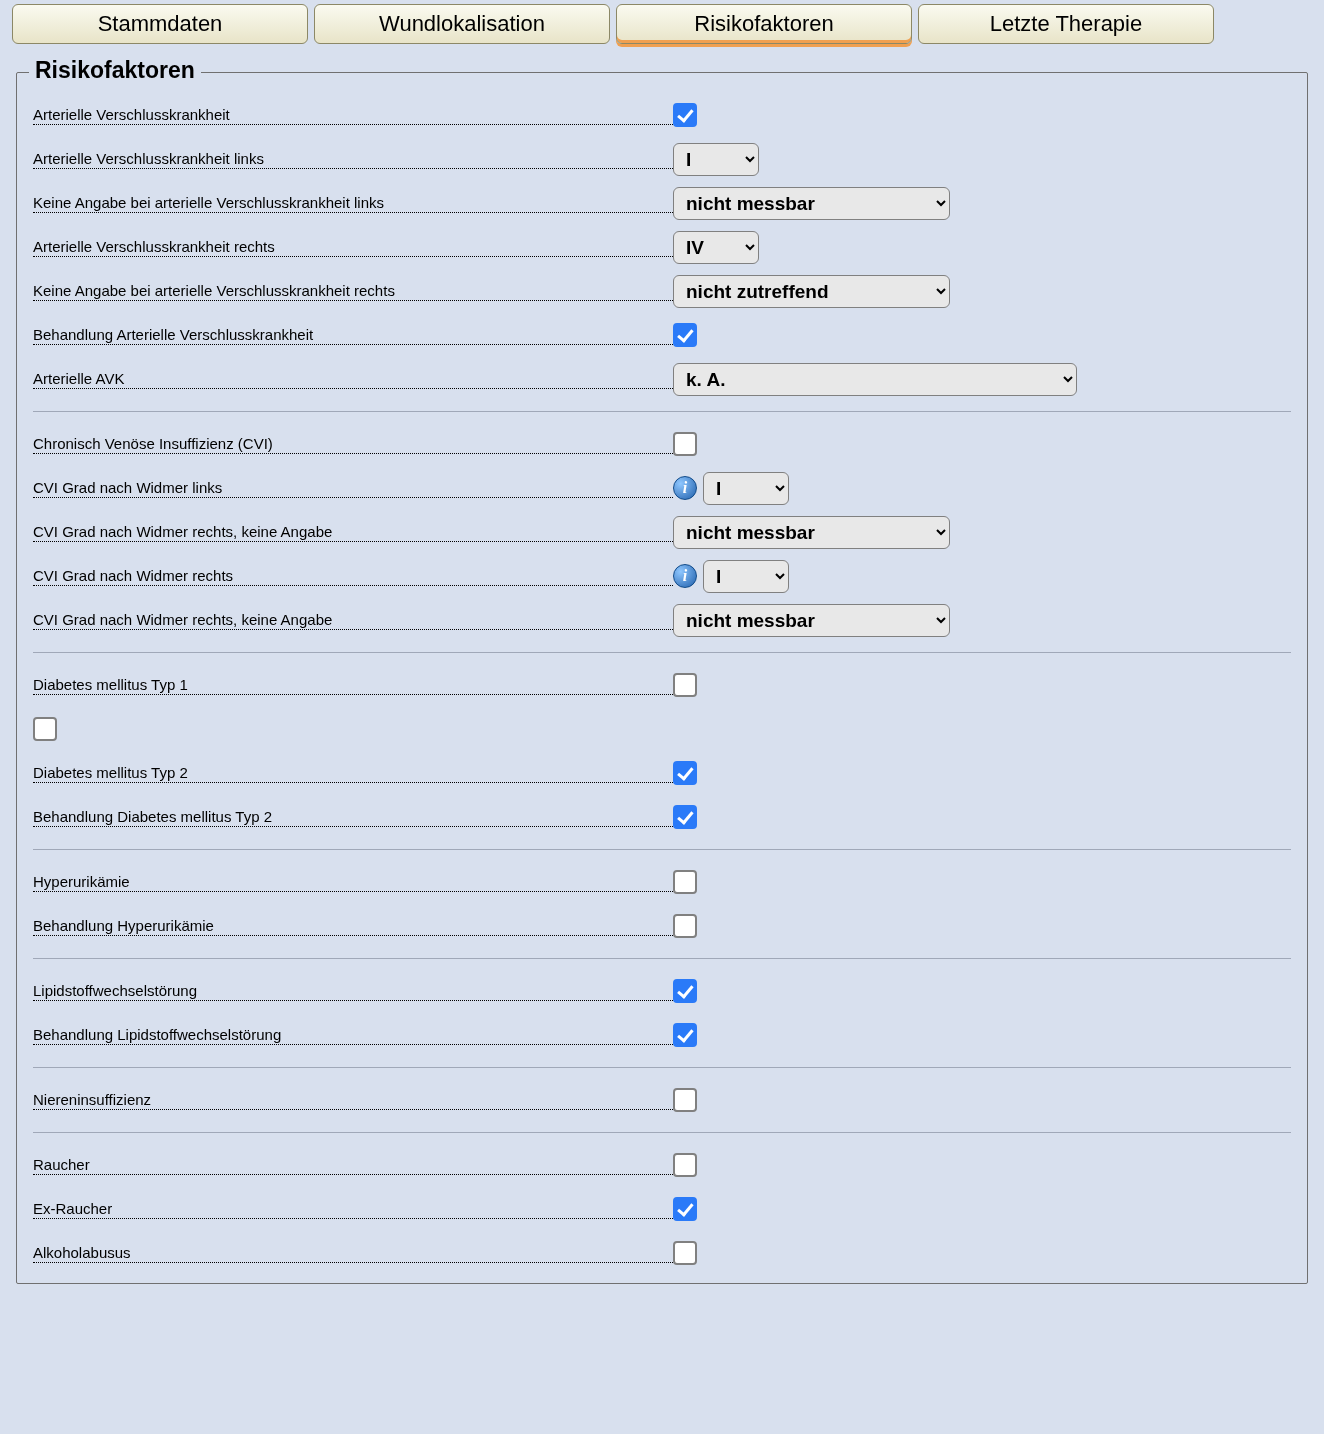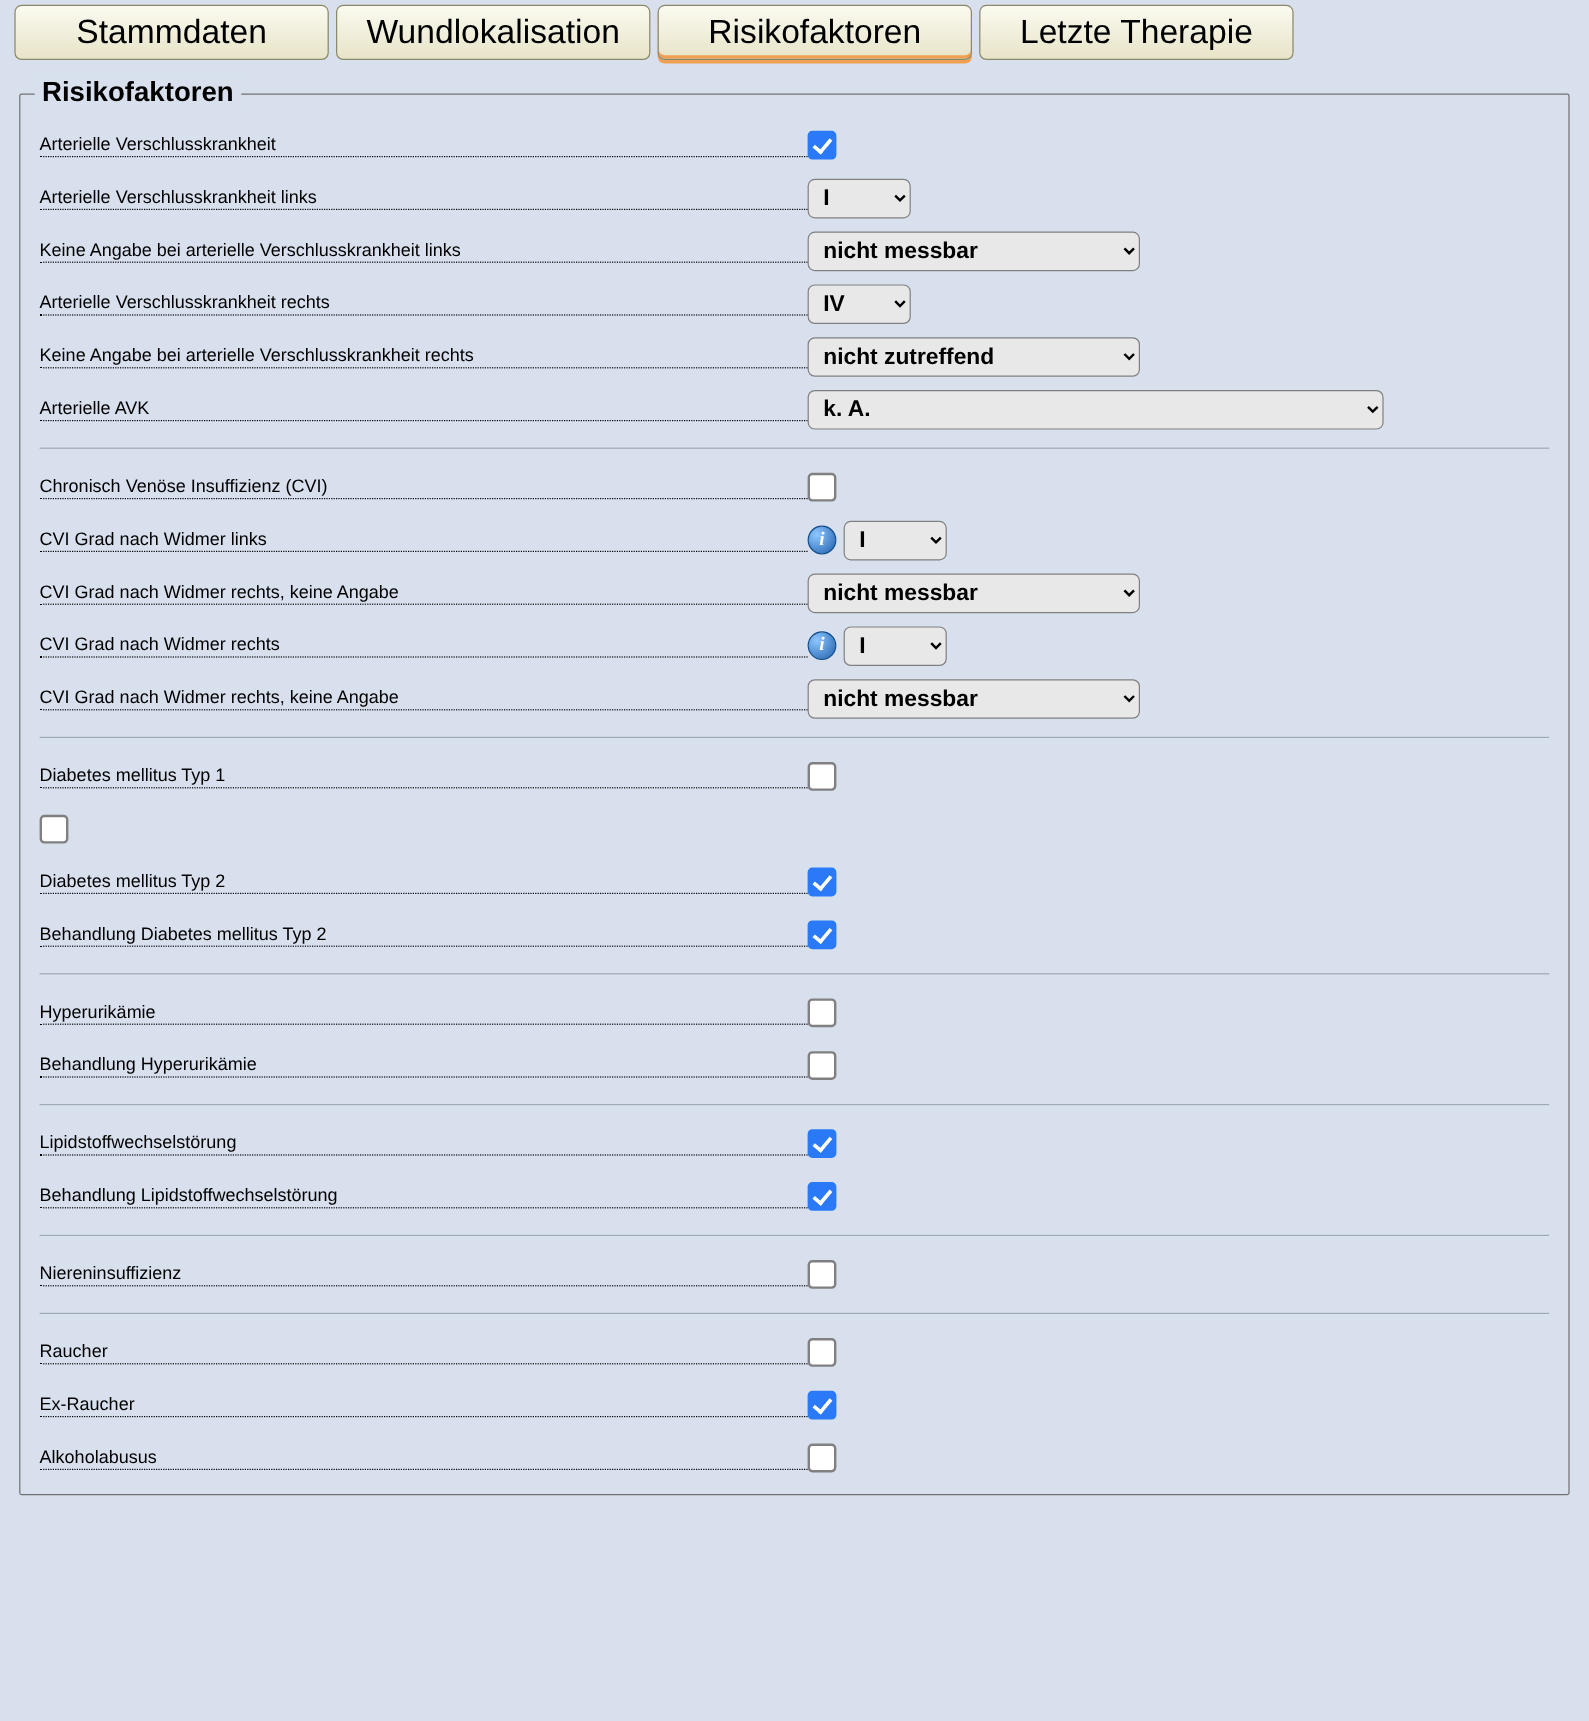--- a/index.html
+++ b/index.html
@@ -15,23 +15,23 @@
   .tabs {
     display: flex;
     gap: 6px;
     padding: 0 4px;
   }
   .tab {
     background: linear-gradient(#fafaf0, #e8e4c8);
     border: 1px solid #8c8866;
     border-radius: 6px;
     padding: 6px 10px;
-    width: 262px;
+    width: 296px;
     text-align: center;
-    font-size: 28px;
+    font-size: 22px;
     cursor: pointer;
     position: relative;
   }
   .tab.active {
     box-shadow: 0 -3px 0 0 #f0a050 inset, 0 3px 0 0 #f0a050;
   }
   .fieldset {
     border: 1px solid #707070;
     border-radius: 2px;
     margin: 28px 8px 0 8px;
@@ -92,21 +92,21 @@
   }
   select {
     font-family: inherit;
     font-size: 19px;
     font-weight: bold;
     background: #e8e8e8;
     border: 1px solid #808080;
     border-radius: 6px;
     padding: 4px 8px;
   }
-  select.wide { width: 480px; }
+  select.wide { width: 404px; }
   select.med  { width: 277px; }
   select.small{ width: 86px; }
   .info {
     display: inline-flex;
     width: 24px;
     height: 24px;
     border-radius: 50%;
     background: radial-gradient(circle at 30% 30%, #8fc7ff, #1f5fab);
     color: #fff;
     font-family: Georgia, serif;
@@ -161,20 +161,26 @@
           <select class="small"><option>I</option><option>II</option><option>III</option><option selected="">IV</option></select>
         </span>
       </div>
       <div class="row">
         <span class="label">Keine Angabe bei arterielle Verschlusskrankheit rechts</span>
         <span class="control">
           <select class="med"><option>nicht zutreffend</option><option>nicht messbar</option></select>
         </span>
       </div>
       <div class="row">
+        <span class="label">Behandlung Arterielle Verschlusskrankheit</span>
+        <span class="control">
+          <span class="cbwrap checked"></span>
+        </span>
+      </div>
+      <div class="row">
         <span class="label">Arterielle AVK</span>
         <span class="control">
           <select class="wide"><option>k. A.</option></select>
         </span>
       </div>
       <hr class="sep">
       <div class="row">
         <span class="label">Chronisch Venöse Insuffizienz (CVI)</span>
         <span class="control">
           <span class="cbwrap"></span>

